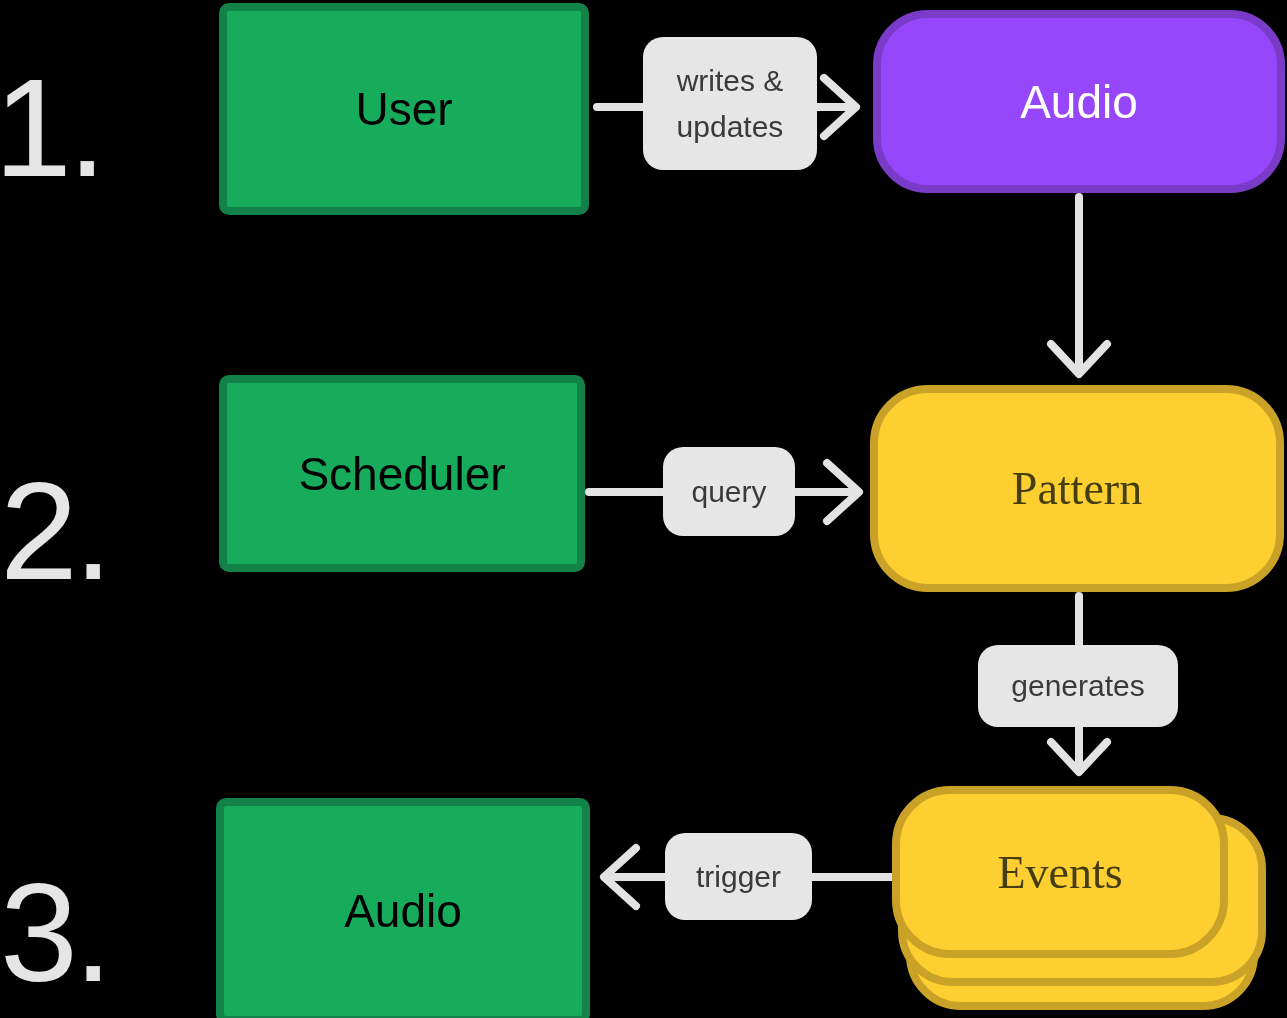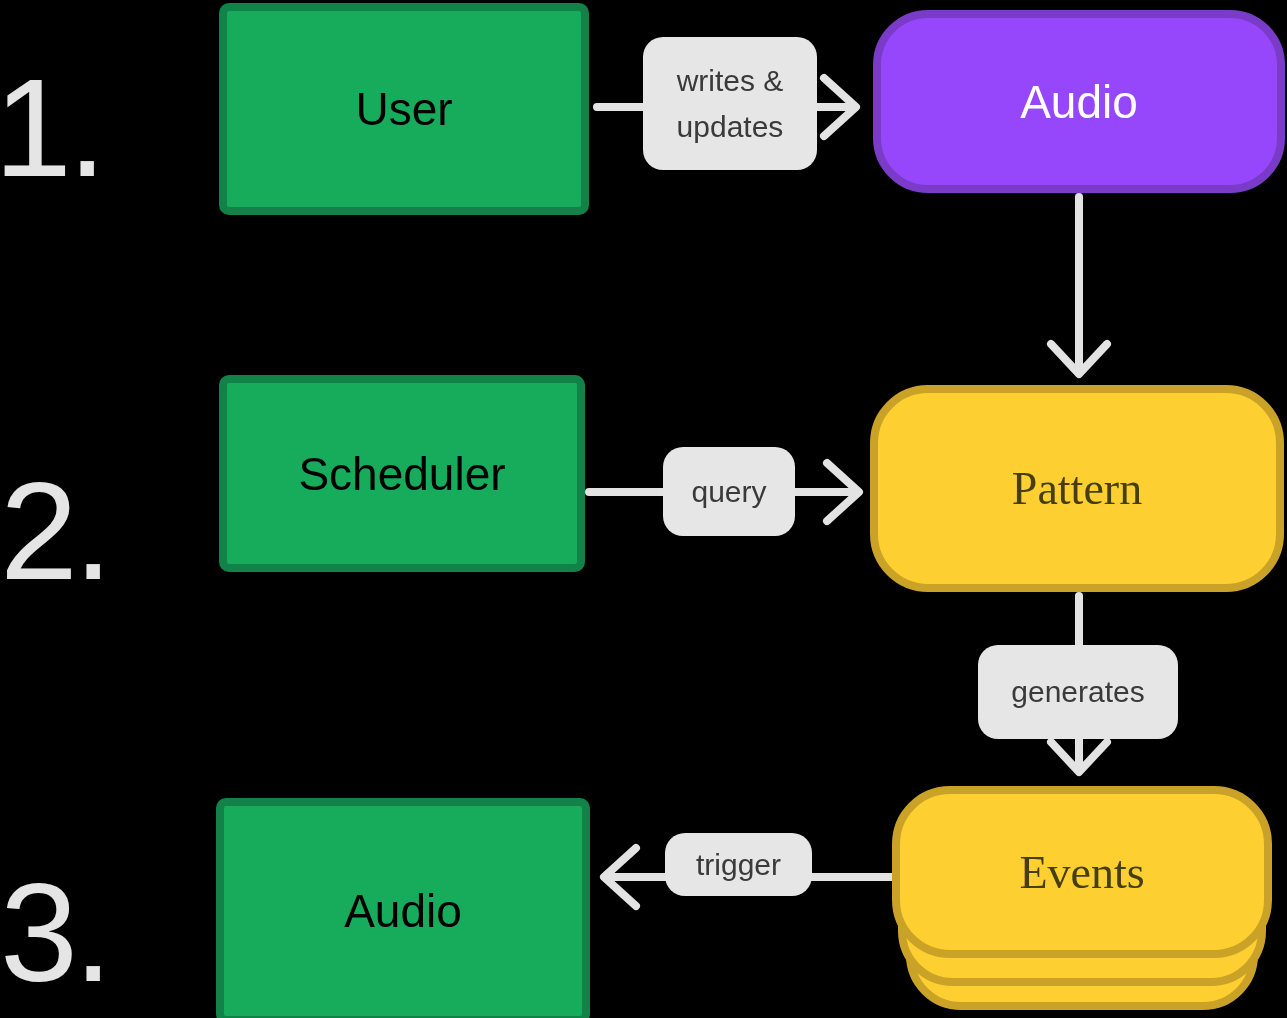--- a/index.html
+++ b/index.html
@@ -100,29 +100,29 @@
   #num-1 { left: -6px;  top: 58px;  }
   #num-2 { left: 0px;   top: 461px; }
   #num-3 { left: 0px;   top: 863px; }
 
   #node-user      { left: 219px; top: 3px;   width: 370px; height: 212px; }
   #node-code      { left: 873px; top: 10px;  width: 412px; height: 183px; }
   #node-scheduler { left: 219px; top: 375px; width: 366px; height: 197px; }
   #node-pattern   { left: 870px; top: 385px; width: 414px; height: 207px; }
   #node-audio     { left: 216px; top: 782px; width: 374px; height: 226px; margin-top: 16px; }
 
-  #events-main    { left: 892px; top: 786px; width: 380px; height: 172px; }
+  #events-main    { left: 892px; top: 786px; width: 336px; height: 172px; }
   #events-layer2  { left: 898px; top: 814px; width: 368px; height: 172px; }
   #events-layer3  { left: 906px; top: 838px; width: 352px; height: 172px; }
 
   #label-writes-updates { left: 643px; top: 37px;  width: 174px; height: 133px; }
   #label-transpile-eval { left: 942px; top: 245px; width: 274px; height: 88px; }
   #label-query          { left: 663px; top: 447px; width: 132px; height: 89px; }
-  #label-generates      { left: 978px; top: 645px; width: 200px; height: 94px; }
-  #label-trigger        { left: 665px; top: 833px; width: 147px; height: 63px; }
+  #label-generates      { left: 978px; top: 645px; width: 200px; height: 82px; }
+  #label-trigger        { left: 665px; top: 833px; width: 147px; height: 87px; }
 </style>
 </head>
 <body>
 
 <div class="canvas">
 
   <svg class="arrows" viewBox="0 0 1287 1018">
     <g>
       <line x1="597" y1="107" x2="852" y2="107"></line>
       <polyline points="824,78 856,107 824,136"></polyline>

